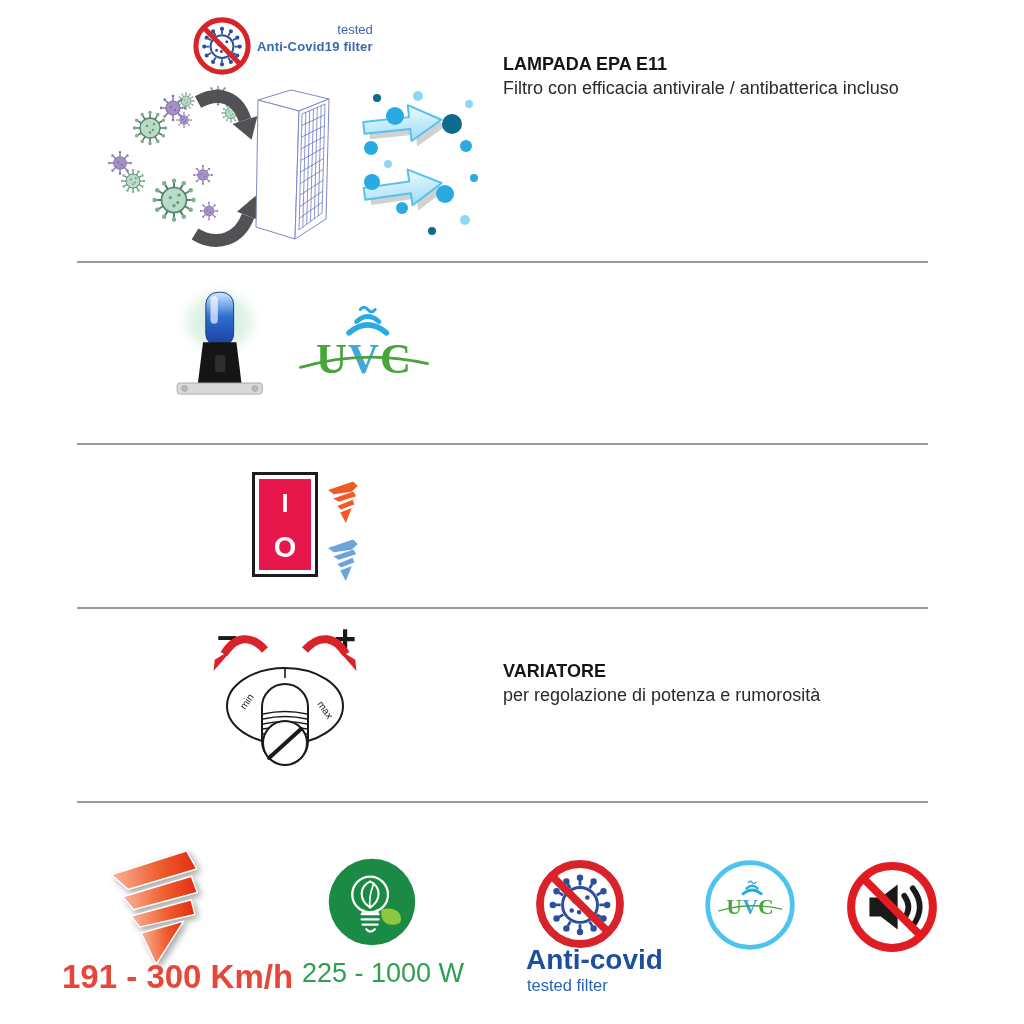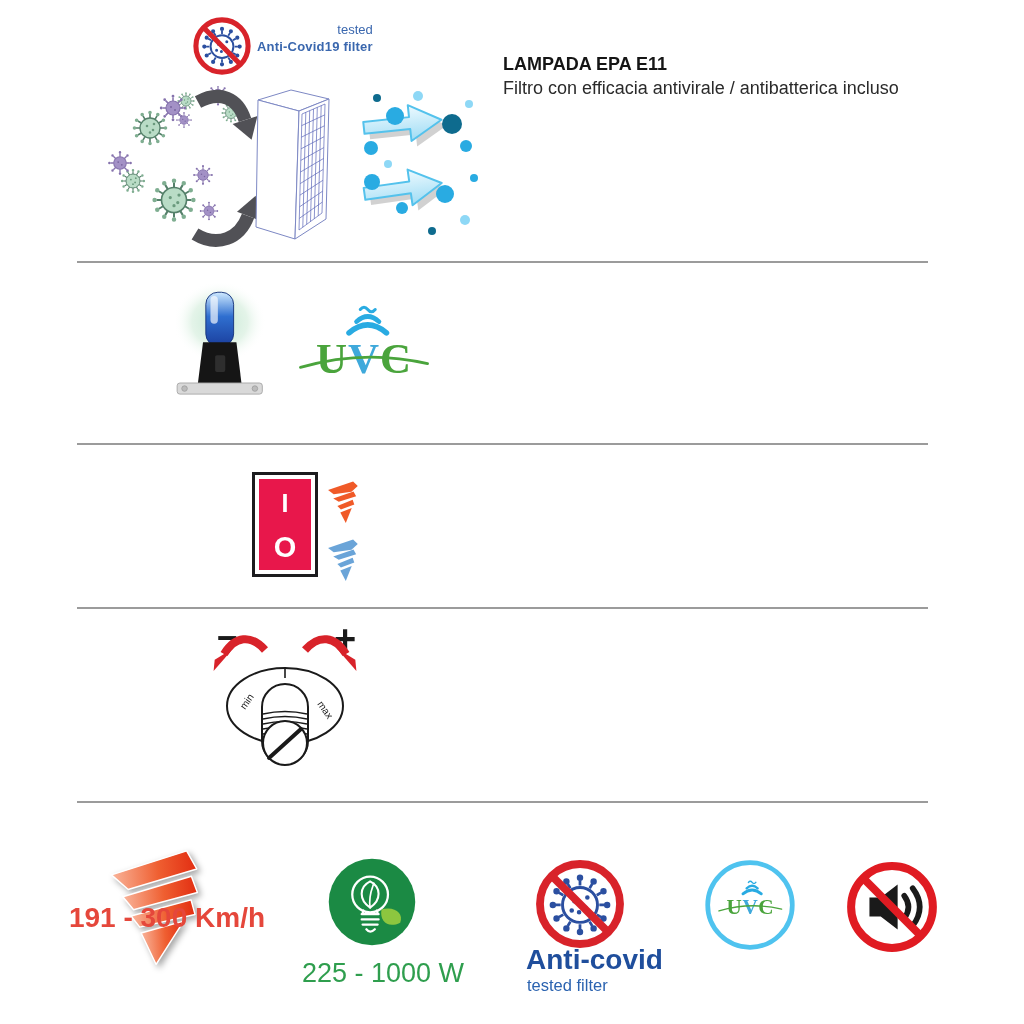--- a/index.html
+++ b/index.html
@@ -23,21 +23,21 @@
           padding:12px 0 8px;box-sizing:border-box;}
   .sw-on{color:#fff;font-weight:700;font-size:25px;line-height:1;}
   .sw-off{color:#fff;font-weight:700;font-size:29px;line-height:1;}
   
   .spiral{position:absolute;width:34px;height:46px;}
   .spiral.orange{color:#f05a28;}
   .spiral.blue{color:#6aa4d8;}
   .spiral use{fill:currentColor;}
   
   .fl{position:absolute;white-space:nowrap;}
-  .fl-speed{left:62px;top:902px;width:210px;text-align:center;font-size:28px;font-weight:700;color:#e5473b;}
+  .fl-speed{left:62px;top:958px;width:210px;text-align:center;font-size:33px;font-weight:700;color:#e5473b;}
   .fl-power{left:288px;top:958px;width:190px;text-align:center;font-size:27px;font-weight:500;color:#2f9e4e;}
   .fl-ac{left:526px;top:944px;font-size:28px;font-weight:700;color:#1f4e9c;}
   .fl-ac-sub{left:527px;top:976px;font-size:16.5px;font-weight:500;color:#2b63b0;}
   .uvc-u,.uvc-c{fill:#4aa43c;}
   .uvc-v{fill:#3fa9db;}
   .shadowed{filter:drop-shadow(3px 3px 3px rgba(0,0,0,.35));}
 </style>
 </head>
 <body>
 
@@ -230,20 +230,24 @@
     <text x="40" y="88" transform="rotate(-55 40 88)" font-size="10" fill="#1a1a1a">min</text>
     <text x="112" y="82" transform="rotate(55 112 82)" font-size="10" fill="#1a1a1a">max</text>
     <g fill="#ffffff" stroke="#1a1a1a" stroke-width="2">
       <rect x="57" y="62" width="46" height="80" rx="23"></rect>
       <path d="M58,92 Q80,87 102,92 M58,97 Q80,92 102,97 M58,102 Q80,97 102,102 M58,107 Q80,102 102,107 M58,112 Q80,107 102,112" stroke-width="1.5" fill="none"></path>
       <circle cx="80" cy="121" r="22"></circle>
       <line x1="64" y1="136" x2="96" y2="107" stroke-width="4" stroke-linecap="round"></line>
     </g>
   </svg>
 
+  <div class="caption" style="top:660px">
+    <h2>VARIATORE</h2>
+    <p>per regolazione di potenza e rumorosità</p>
+  </div>
 
   <div class="divider" style="top:801px"></div>
 
   <svg class="abs shadowed" style="left:105px;top:848px" width="110" height="118" viewBox="0 0 110 120">
     <defs>
       <linearGradient id="tornGrad" x1="0" y1="0" x2="1" y2="0">
         <stop offset="0" stop-color="#f9b49a"></stop>
           <stop offset="0.55" stop-color="#ef5f31"></stop>
           <stop offset="1" stop-color="#e22e12"></stop>
       </linearGradient>

